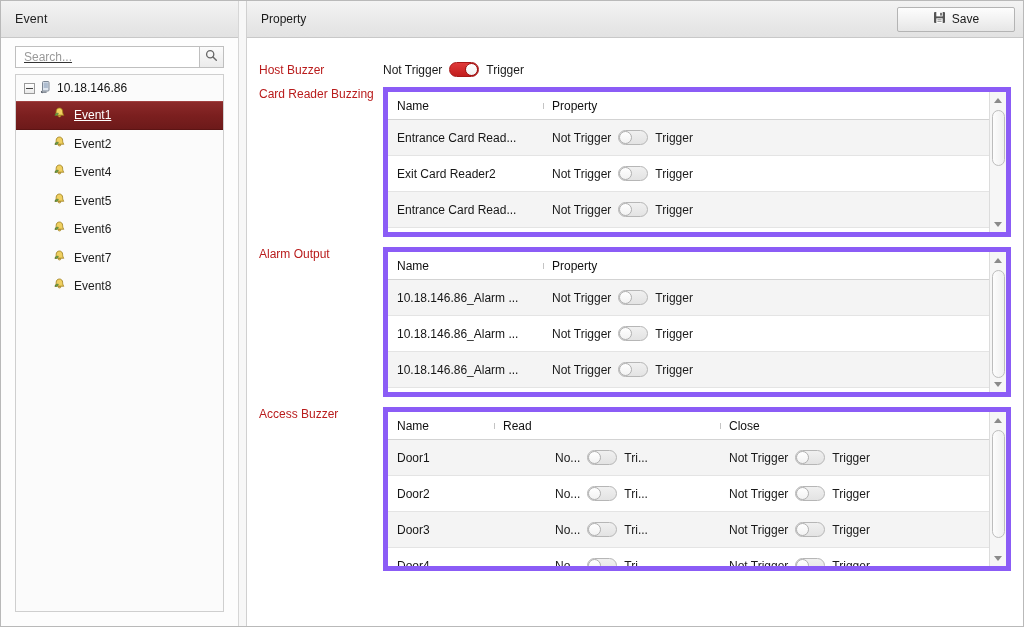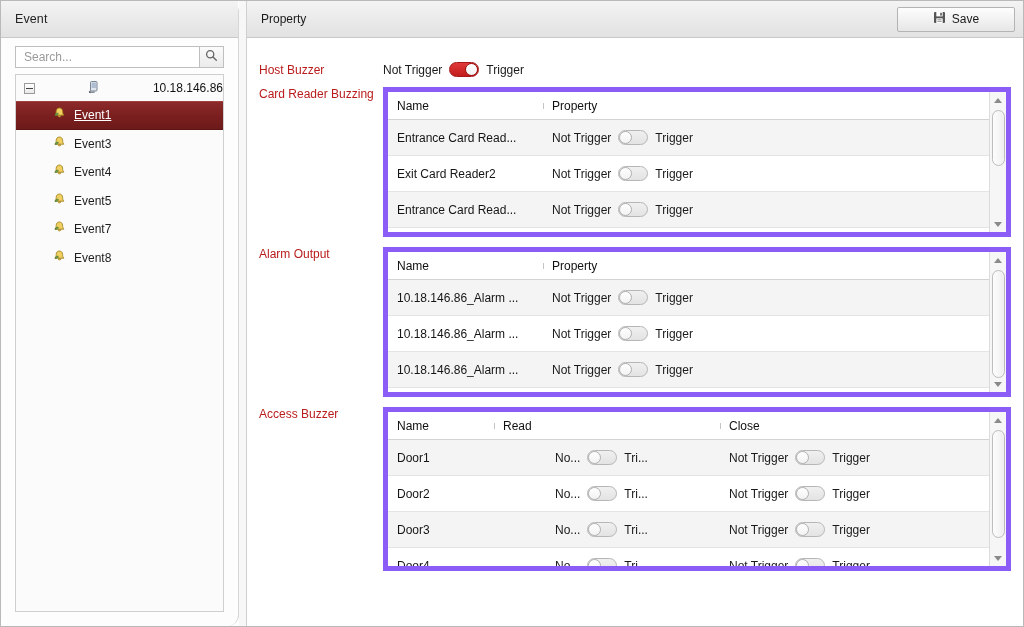--- a/index.html
+++ b/index.html
@@ -21,21 +21,20 @@
   }
 
   
   .left-panel {
     width: 238px;
     height: 100%;
     display: flex;
     flex-direction: column;
     background: #fdfdfd;
     border-right: 1px solid #d6d6d6;
-    border-radius: 11px;
   }
   .panel-header {
     height: 37px;
     flex: 0 0 37px;
     display: flex;
     align-items: center;
     padding-left: 14px;
     background: linear-gradient(to bottom, #f3f3f3 0%, #eaeaea 50%, #e2e2e2 100%);
     border-bottom: 1px solid #c8c8c8;
     font-size: 12.5px;
@@ -58,20 +57,21 @@
     align-items: center;
     padding: 0 6px;
   }
   .search-box input {
     border: 0; outline: 0;
     width: 100%;
     font-family: "Liberation Sans", sans-serif;
     font-size: 12px;
     color: #333;
     background: transparent;
+    text-decoration: underline;
   }
   .search-box input::placeholder { color: #9a9a9a; }
   .search-btn {
     width: 25px; height: 22px;
     border: 1px solid #bfbfbf;
     background: linear-gradient(to bottom, #fbfbfb, #ebebeb);
     display: flex; align-items: center; justify-content: center;
     cursor: pointer;
   }
 
@@ -82,21 +82,20 @@
     background: #fbfbfb;
     overflow: hidden;
     position: relative;
   }
   .tree-root {
     display: flex;
     align-items: center;
     height: 26px;
     padding-left: 8px;
     gap: 4px;
-    justify-content: space-between;
   }
   .expander {
     width: 11px; height: 11px;
     border: 1px solid #9a9a9a;
     background: linear-gradient(to bottom,#ffffff,#e9e9e9);
     display: flex; align-items: center; justify-content: center;
     font-size: 10px; line-height: 1;
     color: #333;
     cursor: pointer;
     flex: 0 0 11px;
@@ -377,31 +376,31 @@
         <span class="bell">
           <svg width="15" height="15" viewBox="0 0 15 15">
             <path d="M7.4 2.0c-1.9 0-3.2 1.4-3.2 3.2 0 2.2-.7 3.4-1.3 4.0h9.0c-.6-.6-1.3-1.8-1.3-4.0 0-1.8-1.3-3.2-3.2-3.2z" fill="#f0d060" stroke="#9c7b18" stroke-width=".8"></path>
             <path d="M6.1 9.6a1.4 1.4 0 0 0 2.8 0z" fill="#f0d060" stroke="#9c7b18" stroke-width=".7"></path>
             <path d="M3.0 9.3c1.8.4 3.1-.6 3.3-2.0-1.6-.5-3.0.5-3.3 2.0z" fill="#6aa84f" stroke="#3f6b2e" stroke-width=".6"></path>
           </svg>
         </span>
         <span class="lbl">Event1</span>
       </div>
 
-
       <div class="tree-item">
         <span class="bell">
           <svg width="15" height="15" viewBox="0 0 15 15">
             <path d="M7.4 2.0c-1.9 0-3.2 1.4-3.2 3.2 0 2.2-.7 3.4-1.3 4.0h9.0c-.6-.6-1.3-1.8-1.3-4.0 0-1.8-1.3-3.2-3.2-3.2z" fill="#f0d060" stroke="#9c7b18" stroke-width=".8"></path>
             <path d="M6.1 9.6a1.4 1.4 0 0 0 2.8 0z" fill="#f0d060" stroke="#9c7b18" stroke-width=".7"></path>
             <path d="M3.0 9.3c1.8.4 3.1-.6 3.3-2.0-1.6-.5-3.0.5-3.3 2.0z" fill="#6aa84f" stroke="#3f6b2e" stroke-width=".6"></path>
           </svg>
         </span>
-        <span class="lbl">Event3</span>
-      </div>
+        <span class="lbl">Event2</span>
+      </div>
+
 
       <div class="tree-item">
         <span class="bell">
           <svg width="15" height="15" viewBox="0 0 15 15">
             <path d="M7.4 2.0c-1.9 0-3.2 1.4-3.2 3.2 0 2.2-.7 3.4-1.3 4.0h9.0c-.6-.6-1.3-1.8-1.3-4.0 0-1.8-1.3-3.2-3.2-3.2z" fill="#f0d060" stroke="#9c7b18" stroke-width=".8"></path>
             <path d="M6.1 9.6a1.4 1.4 0 0 0 2.8 0z" fill="#f0d060" stroke="#9c7b18" stroke-width=".7"></path>
             <path d="M3.0 9.3c1.8.4 3.1-.6 3.3-2.0-1.6-.5-3.0.5-3.3 2.0z" fill="#6aa84f" stroke="#3f6b2e" stroke-width=".6"></path>
           </svg>
         </span>
         <span class="lbl">Event4</span>
@@ -411,20 +410,30 @@
         <span class="bell">
           <svg width="15" height="15" viewBox="0 0 15 15">
             <path d="M7.4 2.0c-1.9 0-3.2 1.4-3.2 3.2 0 2.2-.7 3.4-1.3 4.0h9.0c-.6-.6-1.3-1.8-1.3-4.0 0-1.8-1.3-3.2-3.2-3.2z" fill="#f0d060" stroke="#9c7b18" stroke-width=".8"></path>
             <path d="M6.1 9.6a1.4 1.4 0 0 0 2.8 0z" fill="#f0d060" stroke="#9c7b18" stroke-width=".7"></path>
             <path d="M3.0 9.3c1.8.4 3.1-.6 3.3-2.0-1.6-.5-3.0.5-3.3 2.0z" fill="#6aa84f" stroke="#3f6b2e" stroke-width=".6"></path>
           </svg>
         </span>
         <span class="lbl">Event5</span>
       </div>
 
+      <div class="tree-item">
+        <span class="bell">
+          <svg width="15" height="15" viewBox="0 0 15 15">
+            <path d="M7.4 2.0c-1.9 0-3.2 1.4-3.2 3.2 0 2.2-.7 3.4-1.3 4.0h9.0c-.6-.6-1.3-1.8-1.3-4.0 0-1.8-1.3-3.2-3.2-3.2z" fill="#f0d060" stroke="#9c7b18" stroke-width=".8"></path>
+            <path d="M6.1 9.6a1.4 1.4 0 0 0 2.8 0z" fill="#f0d060" stroke="#9c7b18" stroke-width=".7"></path>
+            <path d="M3.0 9.3c1.8.4 3.1-.6 3.3-2.0-1.6-.5-3.0.5-3.3 2.0z" fill="#6aa84f" stroke="#3f6b2e" stroke-width=".6"></path>
+          </svg>
+        </span>
+        <span class="lbl">Event6</span>
+      </div>
 
       <div class="tree-item">
         <span class="bell">
           <svg width="15" height="15" viewBox="0 0 15 15">
             <path d="M7.4 2.0c-1.9 0-3.2 1.4-3.2 3.2 0 2.2-.7 3.4-1.3 4.0h9.0c-.6-.6-1.3-1.8-1.3-4.0 0-1.8-1.3-3.2-3.2-3.2z" fill="#f0d060" stroke="#9c7b18" stroke-width=".8"></path>
             <path d="M6.1 9.6a1.4 1.4 0 0 0 2.8 0z" fill="#f0d060" stroke="#9c7b18" stroke-width=".7"></path>
             <path d="M3.0 9.3c1.8.4 3.1-.6 3.3-2.0-1.6-.5-3.0.5-3.3 2.0z" fill="#6aa84f" stroke="#3f6b2e" stroke-width=".6"></path>
           </svg>
         </span>
         <span class="lbl">Event7</span>

